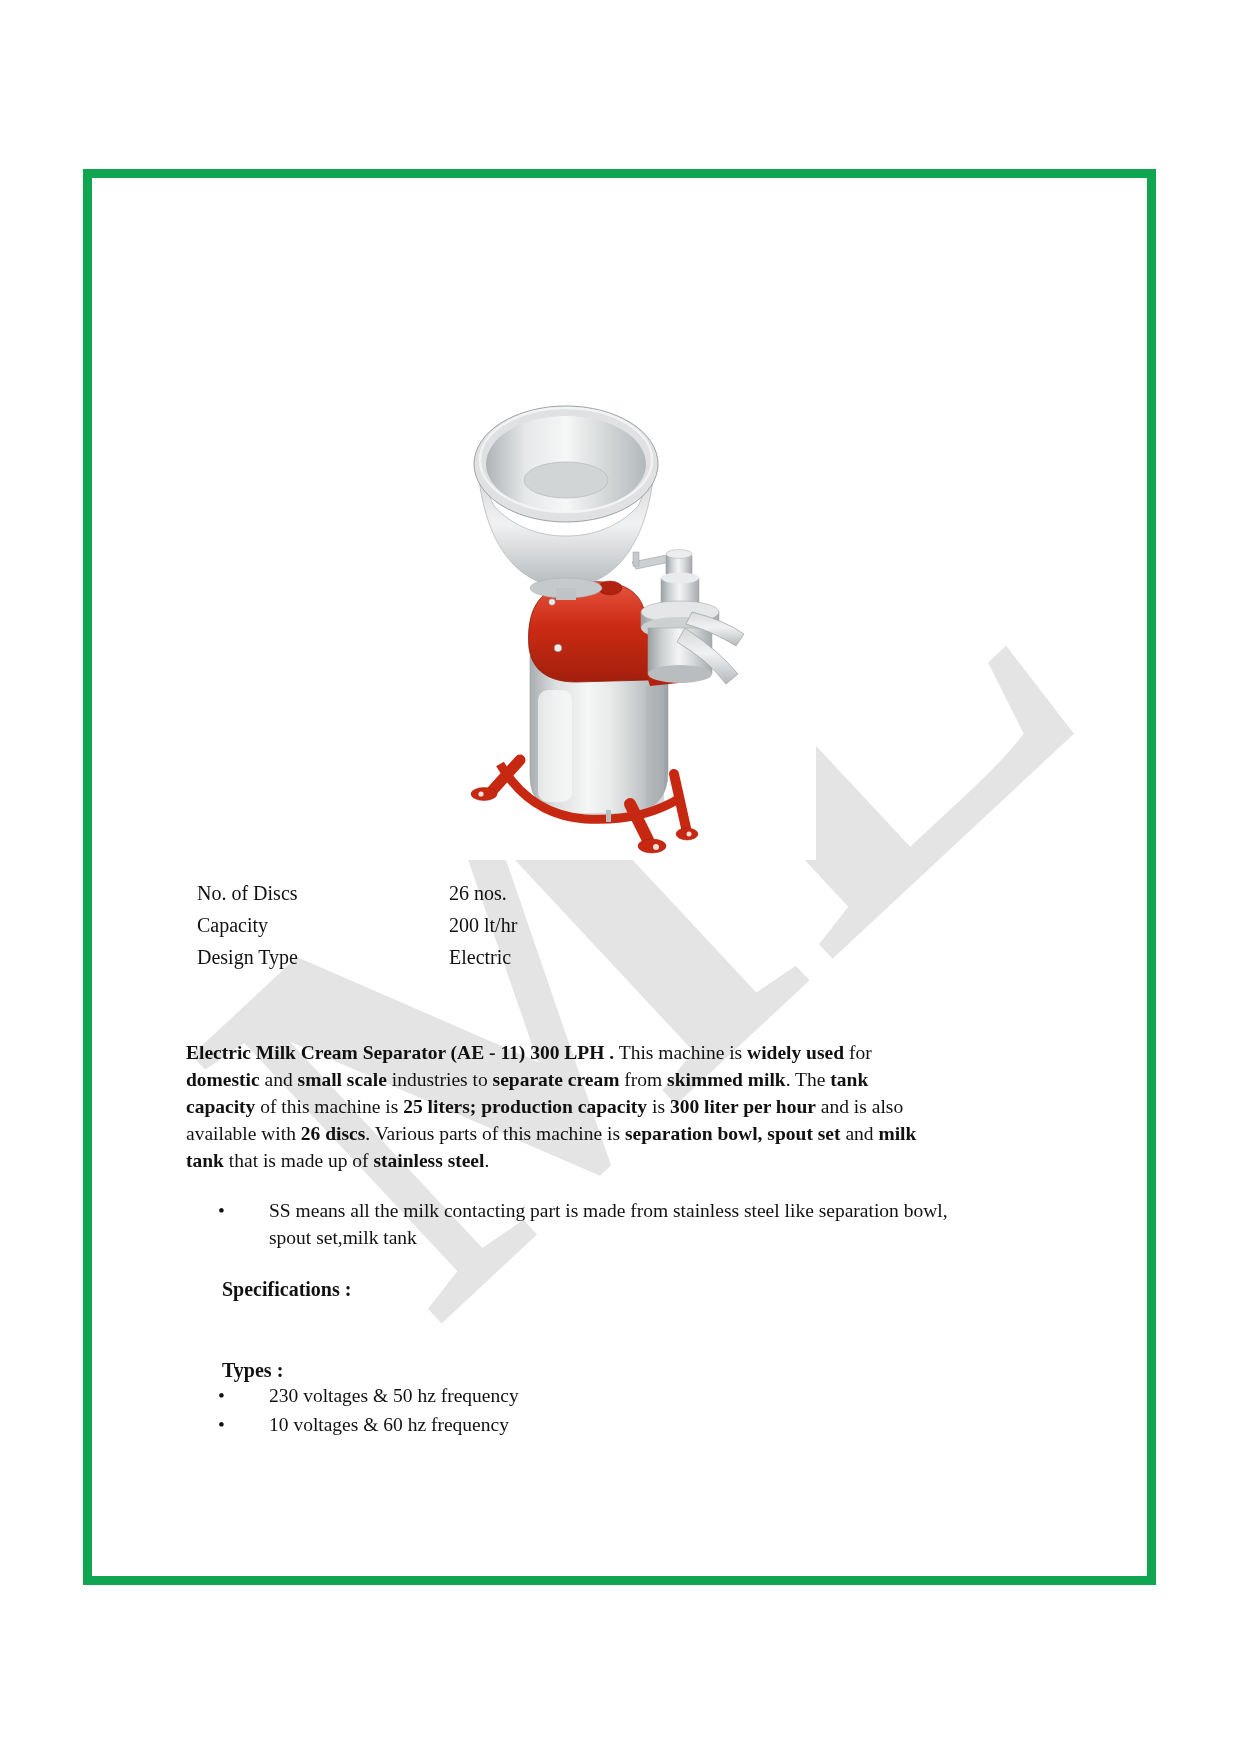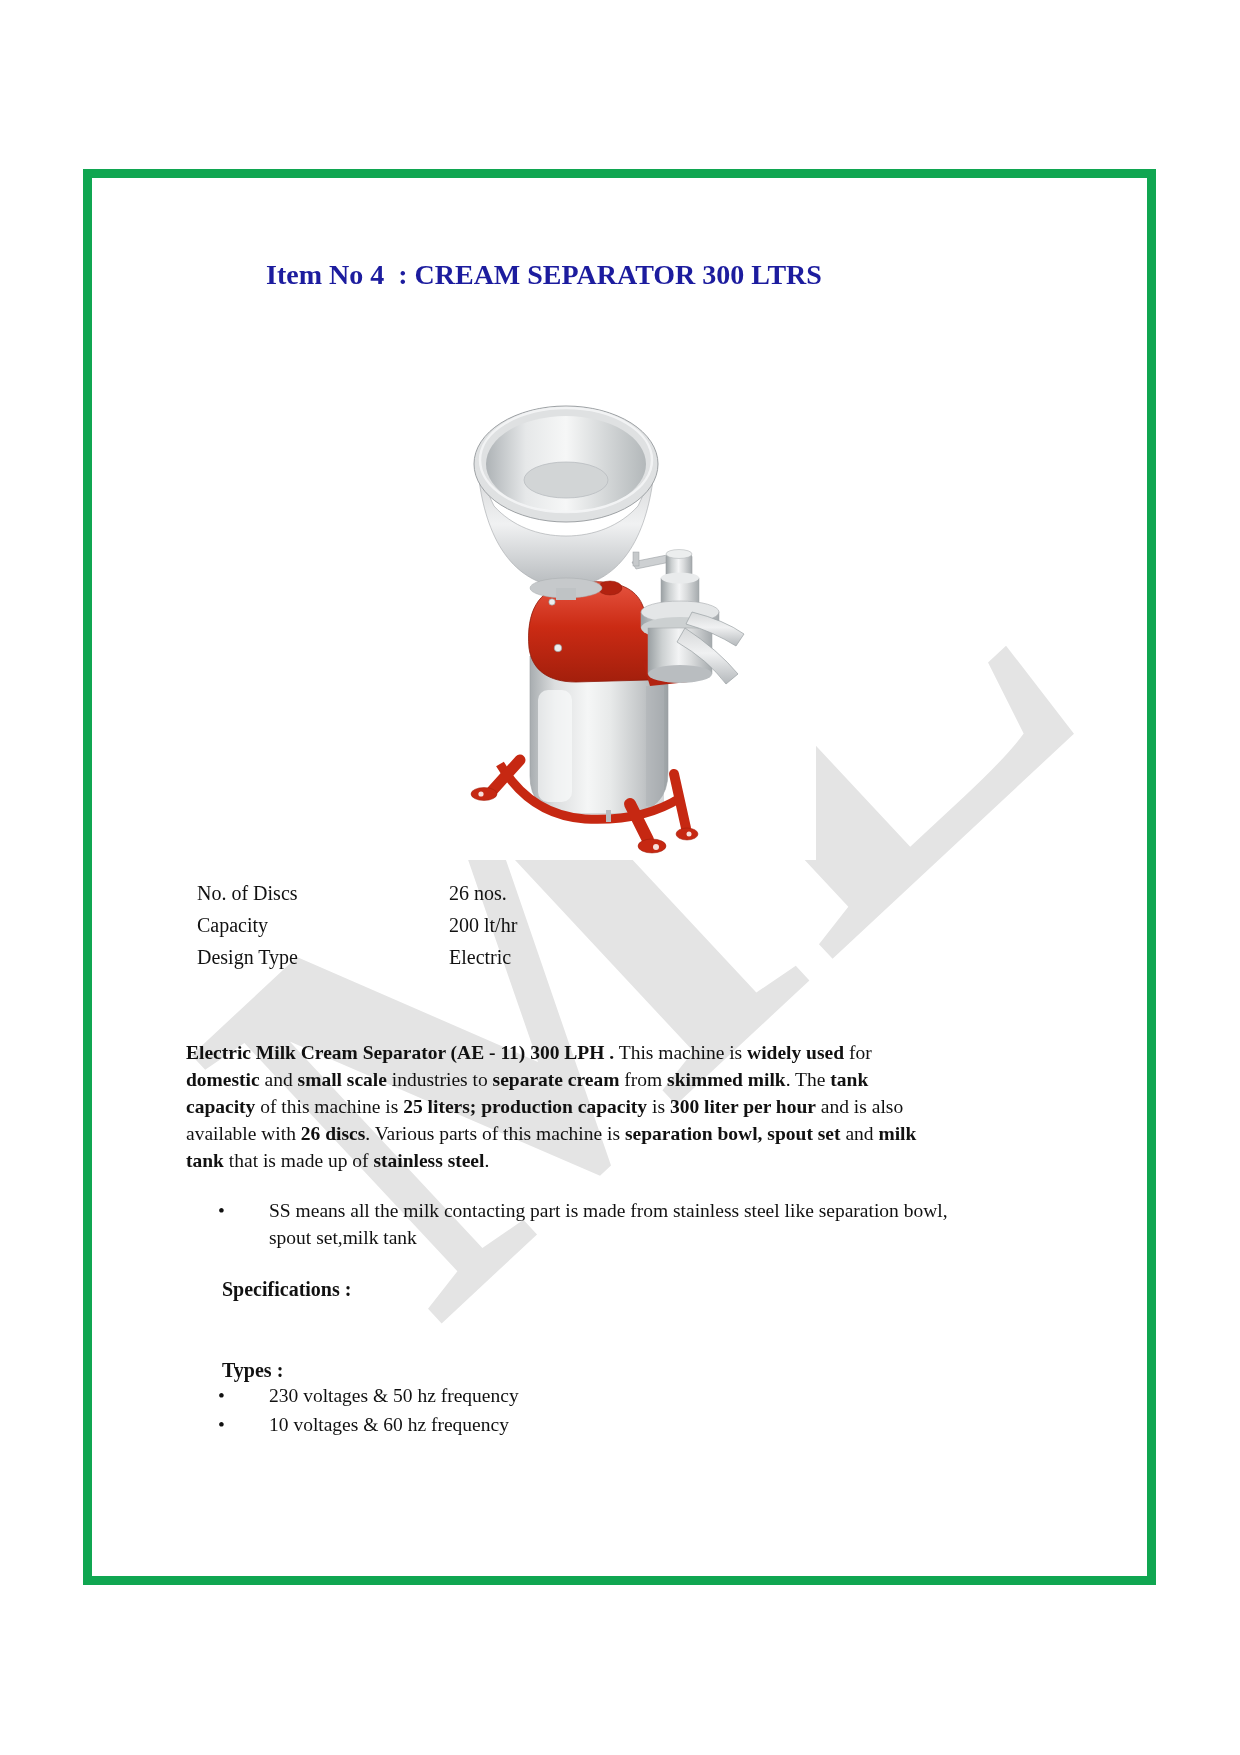--- a/index.html
+++ b/index.html
@@ -33,21 +33,20 @@
 <body>
 
 <div class="page">
 
   <div class="watermark">
     <span>ML</span>
   </div>
 
   <div class="frame"></div>
 
-  <div class="title">Item No 4  : CREAM SEPARATOR 300 LTRS</div>
 
   <div class="photo-box">
     <svg width="436" height="500" viewBox="0 0 436 500" xmlns="http://www.w3.org/2000/svg">
       <defs>
         <linearGradient id="steelV" x1="0" y1="0" x2="0" y2="1">
           <stop offset="0" stop-color="#d6d8d9"></stop>
             <stop offset="0.45" stop-color="#f0f1f2"></stop>
             <stop offset="1" stop-color="#b5b9bc"></stop>
         </linearGradient>
         <linearGradient id="steelH" x1="0" y1="0" x2="1" y2="0">

